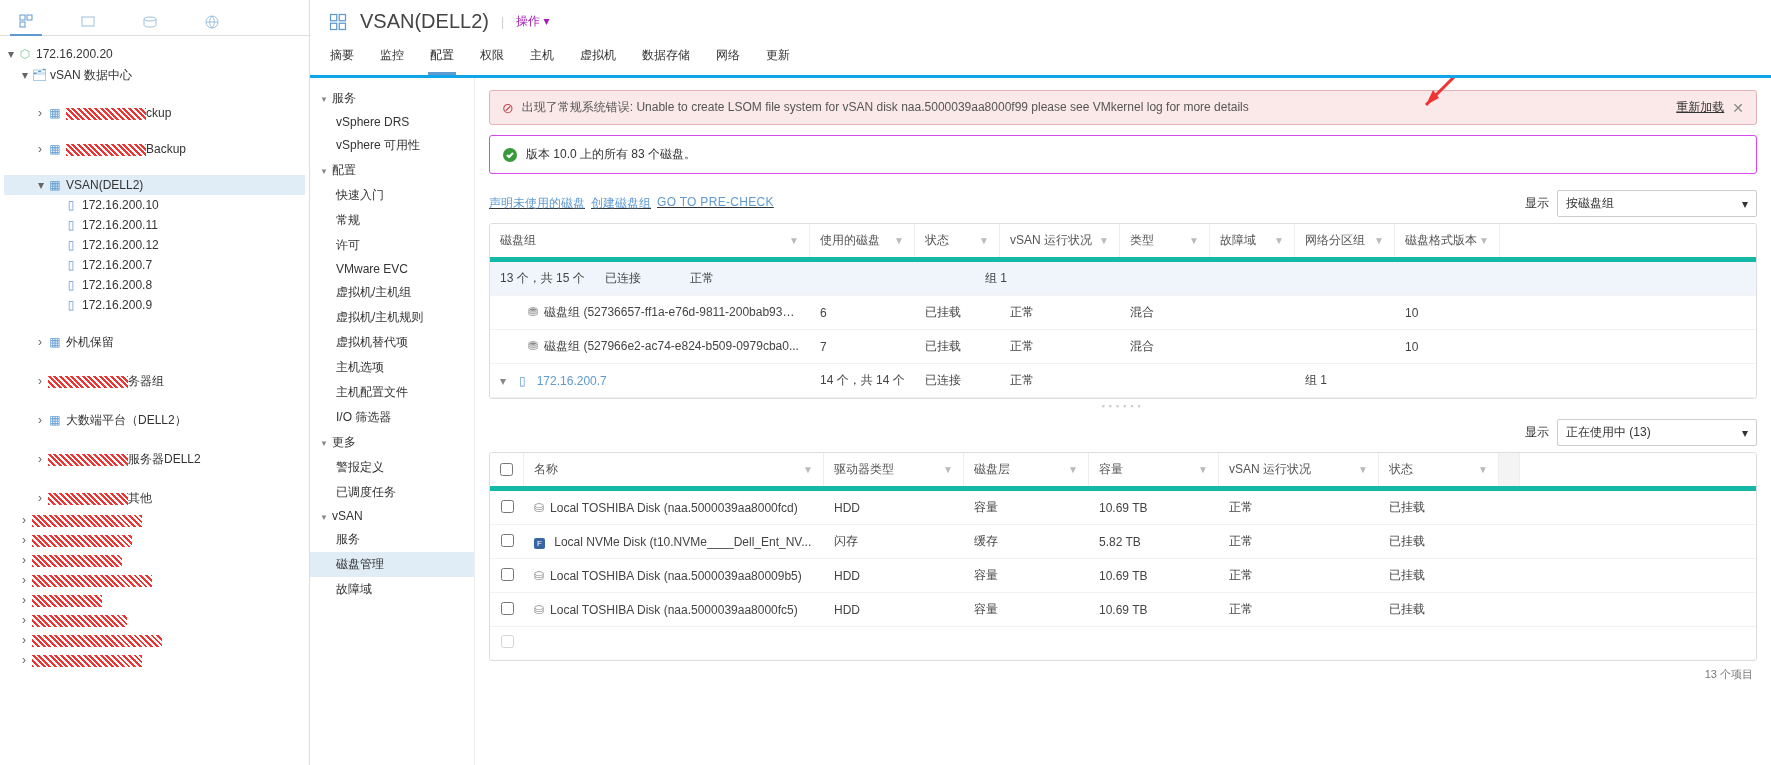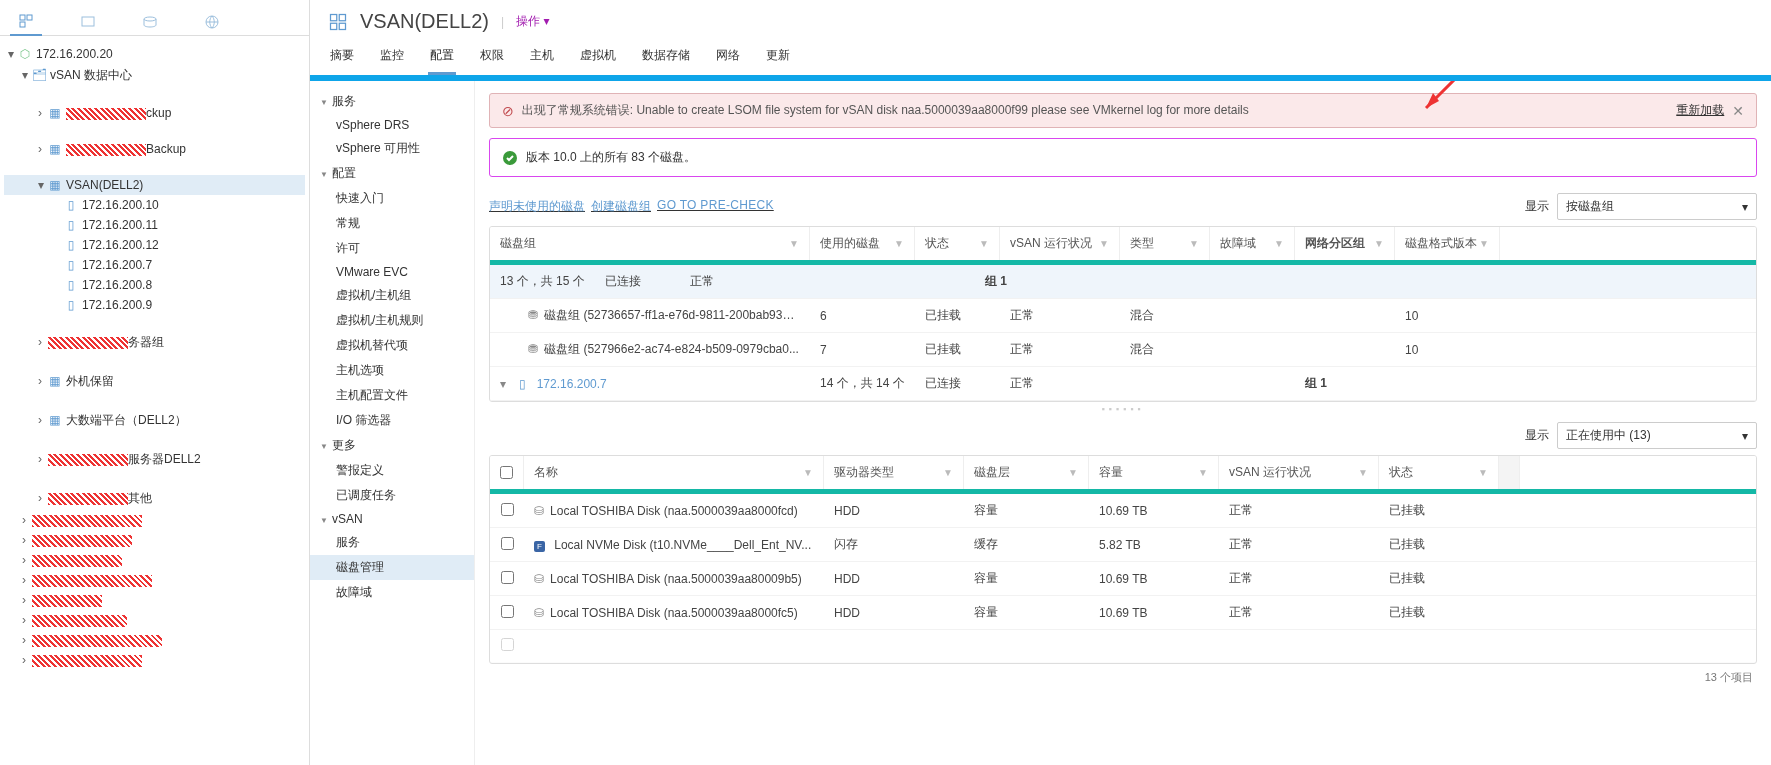--- a/index.html
+++ b/index.html
@@ -19,21 +19,21 @@
 .tree-caret { display: inline-block; width: 10px; color: #666; }
 .tree-icon { display: inline-block; width: 14px; text-align: center; color: #5f9ad0; margin-right: 4px; }
 .tree-icon.vc { color: #7cc68d; }
 .redact { display: inline-block; width: 80px; height: 12px; background: repeating-linear-gradient(45deg, #e33, #e33 2px, #fff 2px, #fff 4px); vertical-align: middle; }
 .main { flex: 1; display: flex; flex-direction: column; overflow: hidden; }
 .header { padding: 10px 18px 0; }
 .title-row { display: flex; align-items: center; gap: 12px; margin-bottom: 6px; }
 .title-icon { color: #5f9ad0; font-size: 18px; }
 .page-title { font-size: 20px; font-weight: 300; color: #444; }
 .actions { color: #a21caf; font-size: 12px; cursor: pointer; }
-.tabs { display: flex; gap: 22px; border-bottom: 6px solid #0ea5e9; padding-left: 18px; }
+.tabs { display: flex; gap: 22px; border-bottom: 3px solid #0ea5e9; padding-left: 18px; }
 .tab { padding: 8px 2px; cursor: pointer; color: #333; }
 .tab.active { border-bottom: 3px solid #5f9ad0; color: #222; }
 .body { flex: 1; display: flex; overflow: hidden; }
 .config-nav { width: 165px; border-right: 1px solid #eee; padding: 8px 0; overflow-y: auto; font-size: 12px; }
 .cfg-group { }
 .cfg-head { padding: 4px 10px; cursor: pointer; color: #333; }
 .cfg-head::before { content: "▼"; font-size: 8px; color: #888; margin-right: 4px; }
 .cfg-item { padding: 4px 10px 4px 26px; cursor: pointer; }
 .cfg-item.active { background: #e0ecf6; }
 .content { flex: 1; padding: 12px 14px; overflow-y: auto; position: relative; }
@@ -63,21 +63,21 @@
 .disk-ico { color: #888; margin-right: 6px; }
 .chk { width: 13px; height: 13px; }
 .footer-count { text-align: right; color: #777; padding: 6px 4px 0; font-size: 11px; }
 .arrow { position: absolute; top: -18px; right: 300px; pointer-events: none; }
 .c-dg { width: 320px; }
 .c-used { width: 105px; }
 .c-state { width: 85px; }
 .c-vsan { width: 120px; }
 .c-type { width: 90px; }
 .c-fault { width: 85px; }
-.c-net { width: 100px; font-weight: bold; }
+.c-net { width: 100px; }
 .c-fmt { width: 105px; }
 .d-chk { width: 34px; text-align: center; }
 .d-name { width: 300px; gap: 46px; }
 .d-drv { width: 140px; }
 .d-tier { width: 125px; }
 .d-cap { width: 130px; }
 .d-vs { width: 160px; }
 .d-st { width: 120px; }
 .d-scroll { width: 12px; background: #f4f4f4; }
 svg { display: inline-block; vertical-align: middle; }
@@ -118,22 +118,22 @@
       <div class="tree-node tree-indent-1"><span class="tree-caret">▾</span><span class="tree-icon">🗂</span><span>vSAN 数据中心</span></div>
       <div class="tree-node tree-indent-2"><span class="tree-caret">›</span><span class="tree-icon">▦</span><span class="redact"></span><span>ckup</span></div>
       <div class="tree-node tree-indent-2"><span class="tree-caret">›</span><span class="tree-icon">▦</span><span class="redact"></span><span>Backup</span></div>
       <div class="tree-node tree-indent-2 selected"><span class="tree-caret">▾</span><span class="tree-icon">▦</span><span>VSAN(DELL2)</span></div>
       <div class="tree-node tree-indent-3"><span class="tree-caret"></span><span class="tree-icon">▯</span><span>172.16.200.10</span></div>
       <div class="tree-node tree-indent-3"><span class="tree-caret"></span><span class="tree-icon">▯</span><span>172.16.200.11</span></div>
       <div class="tree-node tree-indent-3"><span class="tree-caret"></span><span class="tree-icon">▯</span><span>172.16.200.12</span></div>
       <div class="tree-node tree-indent-3"><span class="tree-caret"></span><span class="tree-icon">▯</span><span>172.16.200.7</span></div>
       <div class="tree-node tree-indent-3"><span class="tree-caret"></span><span class="tree-icon">▯</span><span>172.16.200.8</span></div>
       <div class="tree-node tree-indent-3"><span class="tree-caret"></span><span class="tree-icon">▯</span><span>172.16.200.9</span></div>
+      <div class="tree-node tree-indent-2"><span class="tree-caret">›</span><span class="tree-icon">▦</span><span>外机保留</span></div>
       <div class="tree-node tree-indent-2"><span class="tree-caret">›</span><span class="redact"></span><span>务器组</span></div>
-      <div class="tree-node tree-indent-2"><span class="tree-caret">›</span><span class="tree-icon">▦</span><span>外机保留</span></div>
       <div class="tree-node tree-indent-2"><span class="tree-caret">›</span><span class="tree-icon">▦</span><span>大数端平台（DELL2）</span></div>
       <div class="tree-node tree-indent-2"><span class="tree-caret">›</span><span class="redact"></span><span>服务器DELL2</span></div>
       <div class="tree-node tree-indent-2"><span class="tree-caret">›</span><span class="redact"></span><span>其他</span></div>
       <div class="tree-node tree-indent-1"><span class="tree-caret">›</span><span class="redact" style="width:110px"></span></div>
       <div class="tree-node tree-indent-1"><span class="tree-caret">›</span><span class="redact" style="width:100px"></span></div>
       <div class="tree-node tree-indent-1"><span class="tree-caret">›</span><span class="redact" style="width:90px"></span></div>
       <div class="tree-node tree-indent-1"><span class="tree-caret">›</span><span class="redact" style="width:120px"></span></div>
       <div class="tree-node tree-indent-1"><span class="tree-caret">›</span><span class="redact" style="width:70px"></span></div>
       <div class="tree-node tree-indent-1"><span class="tree-caret">›</span><span class="redact" style="width:95px"></span></div>
       <div class="tree-node tree-indent-1"><span class="tree-caret">›</span><span class="redact" style="width:130px"></span></div>

